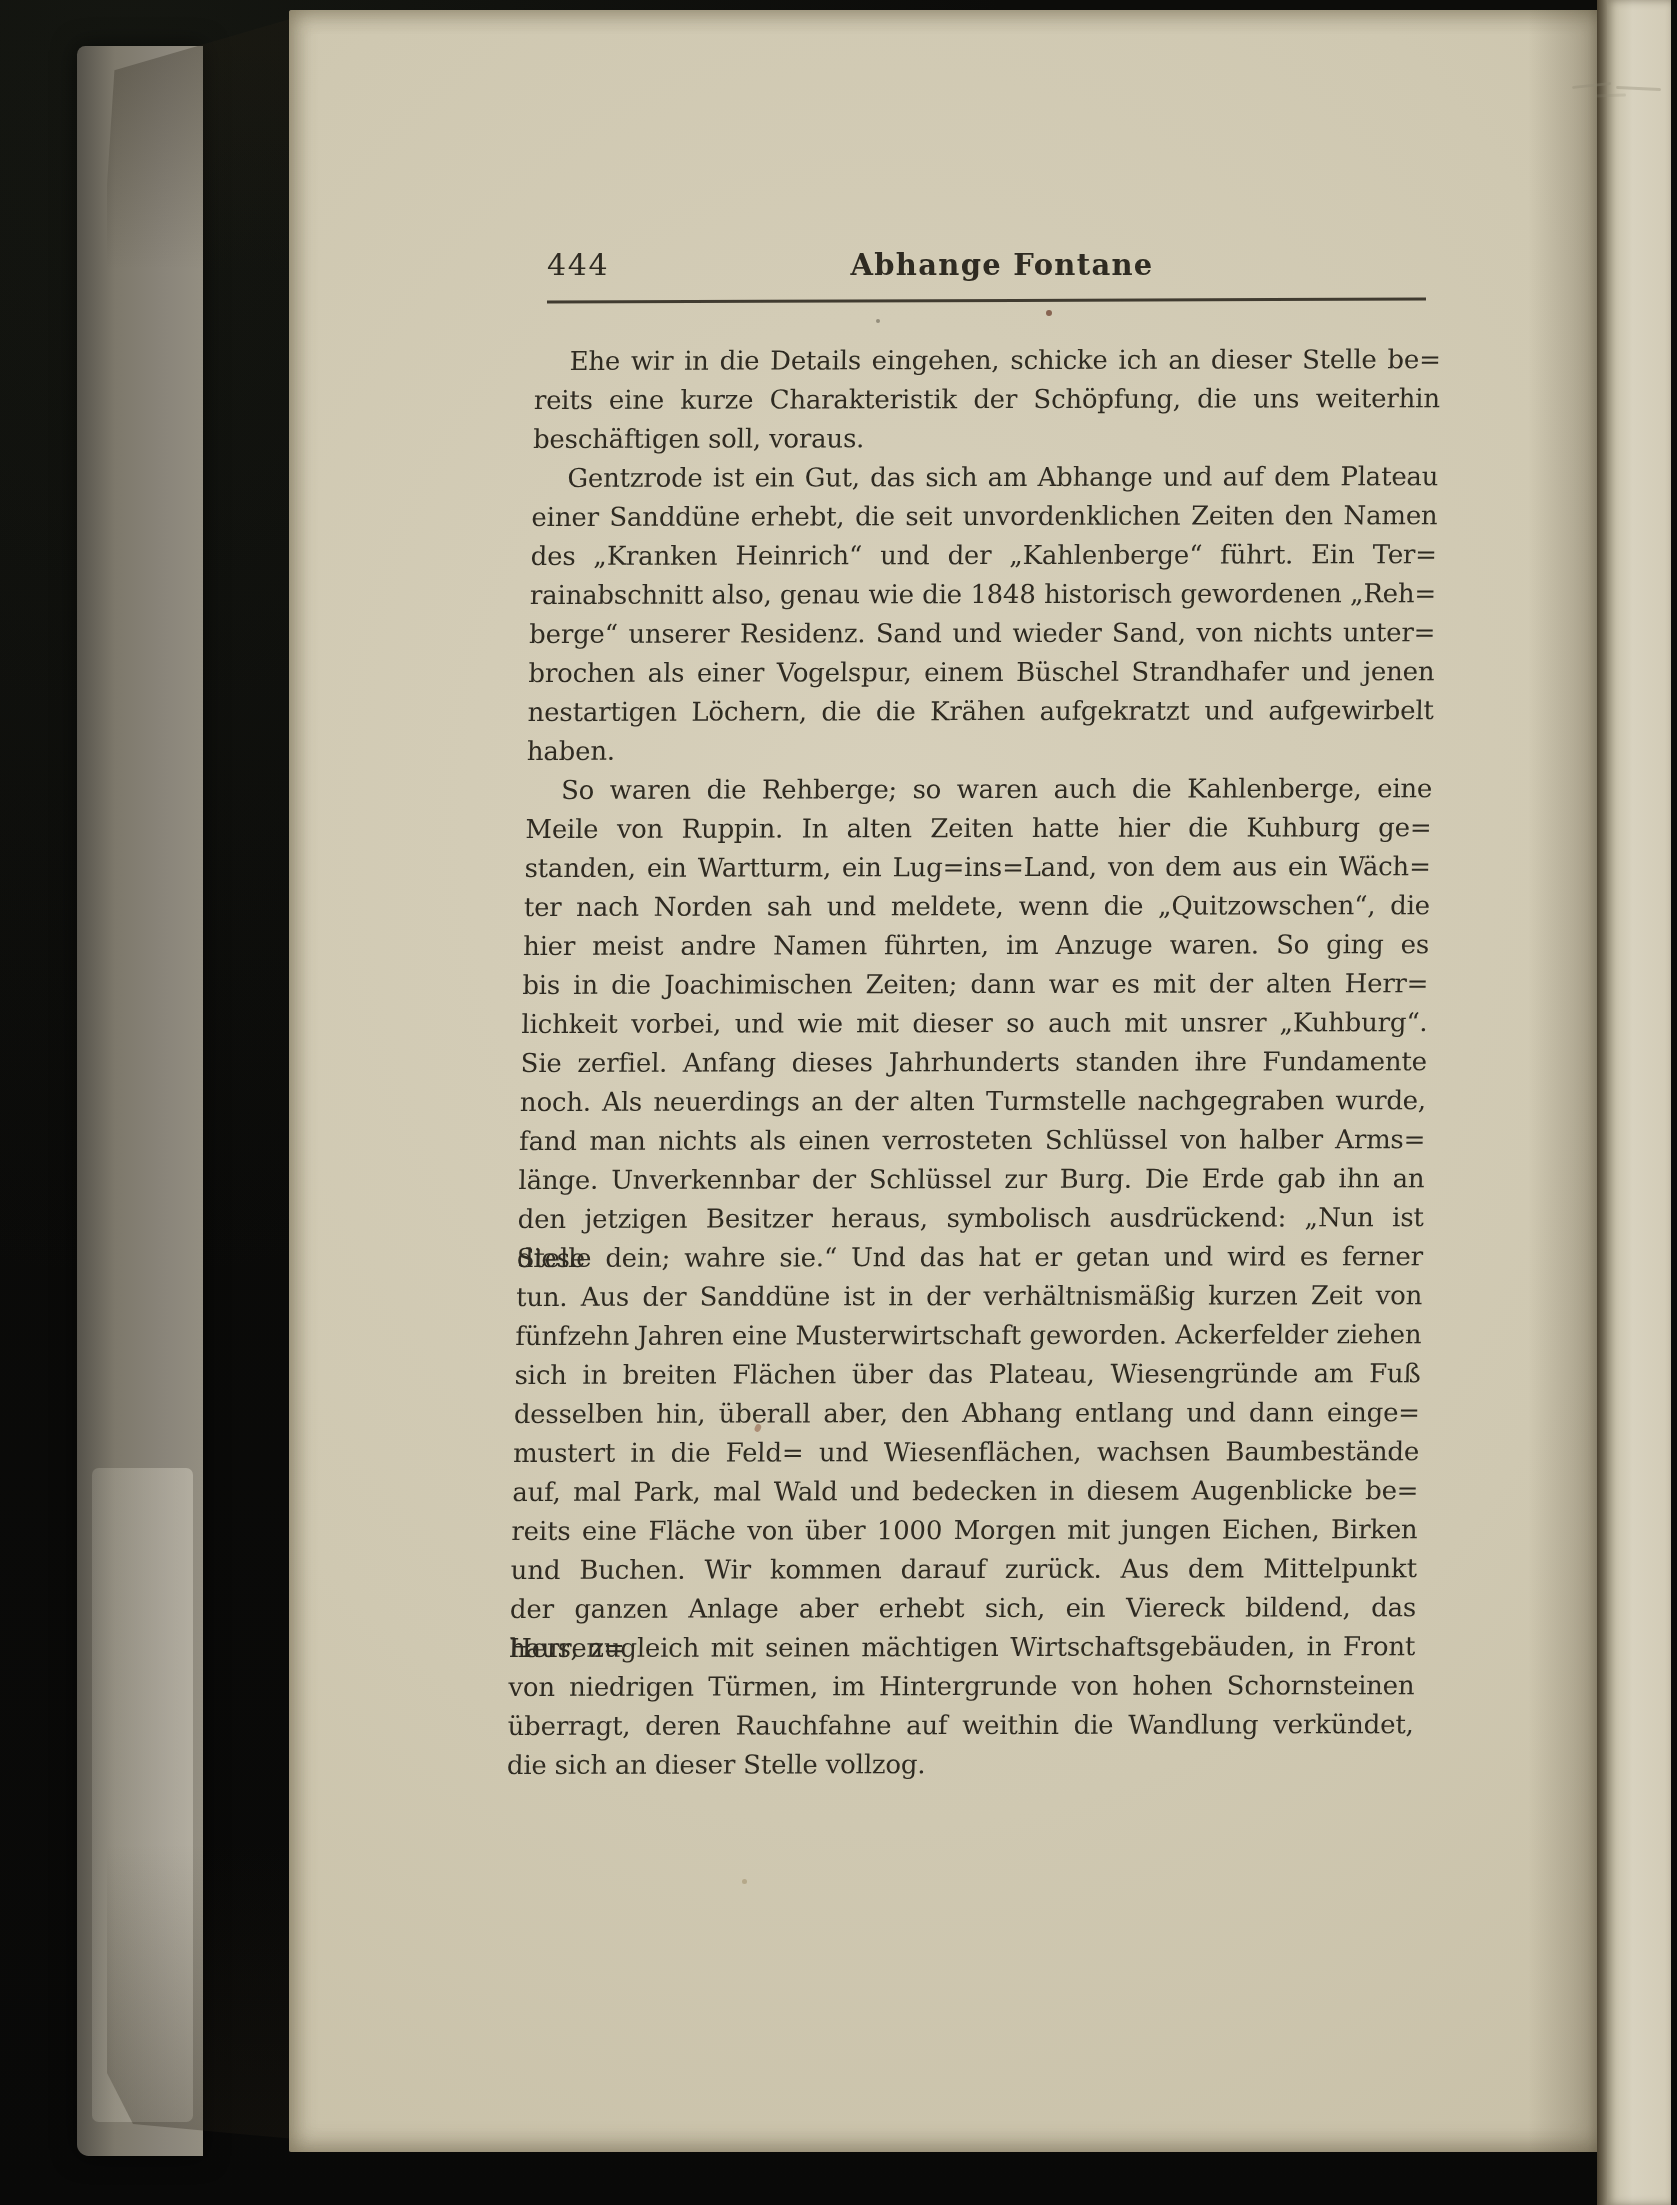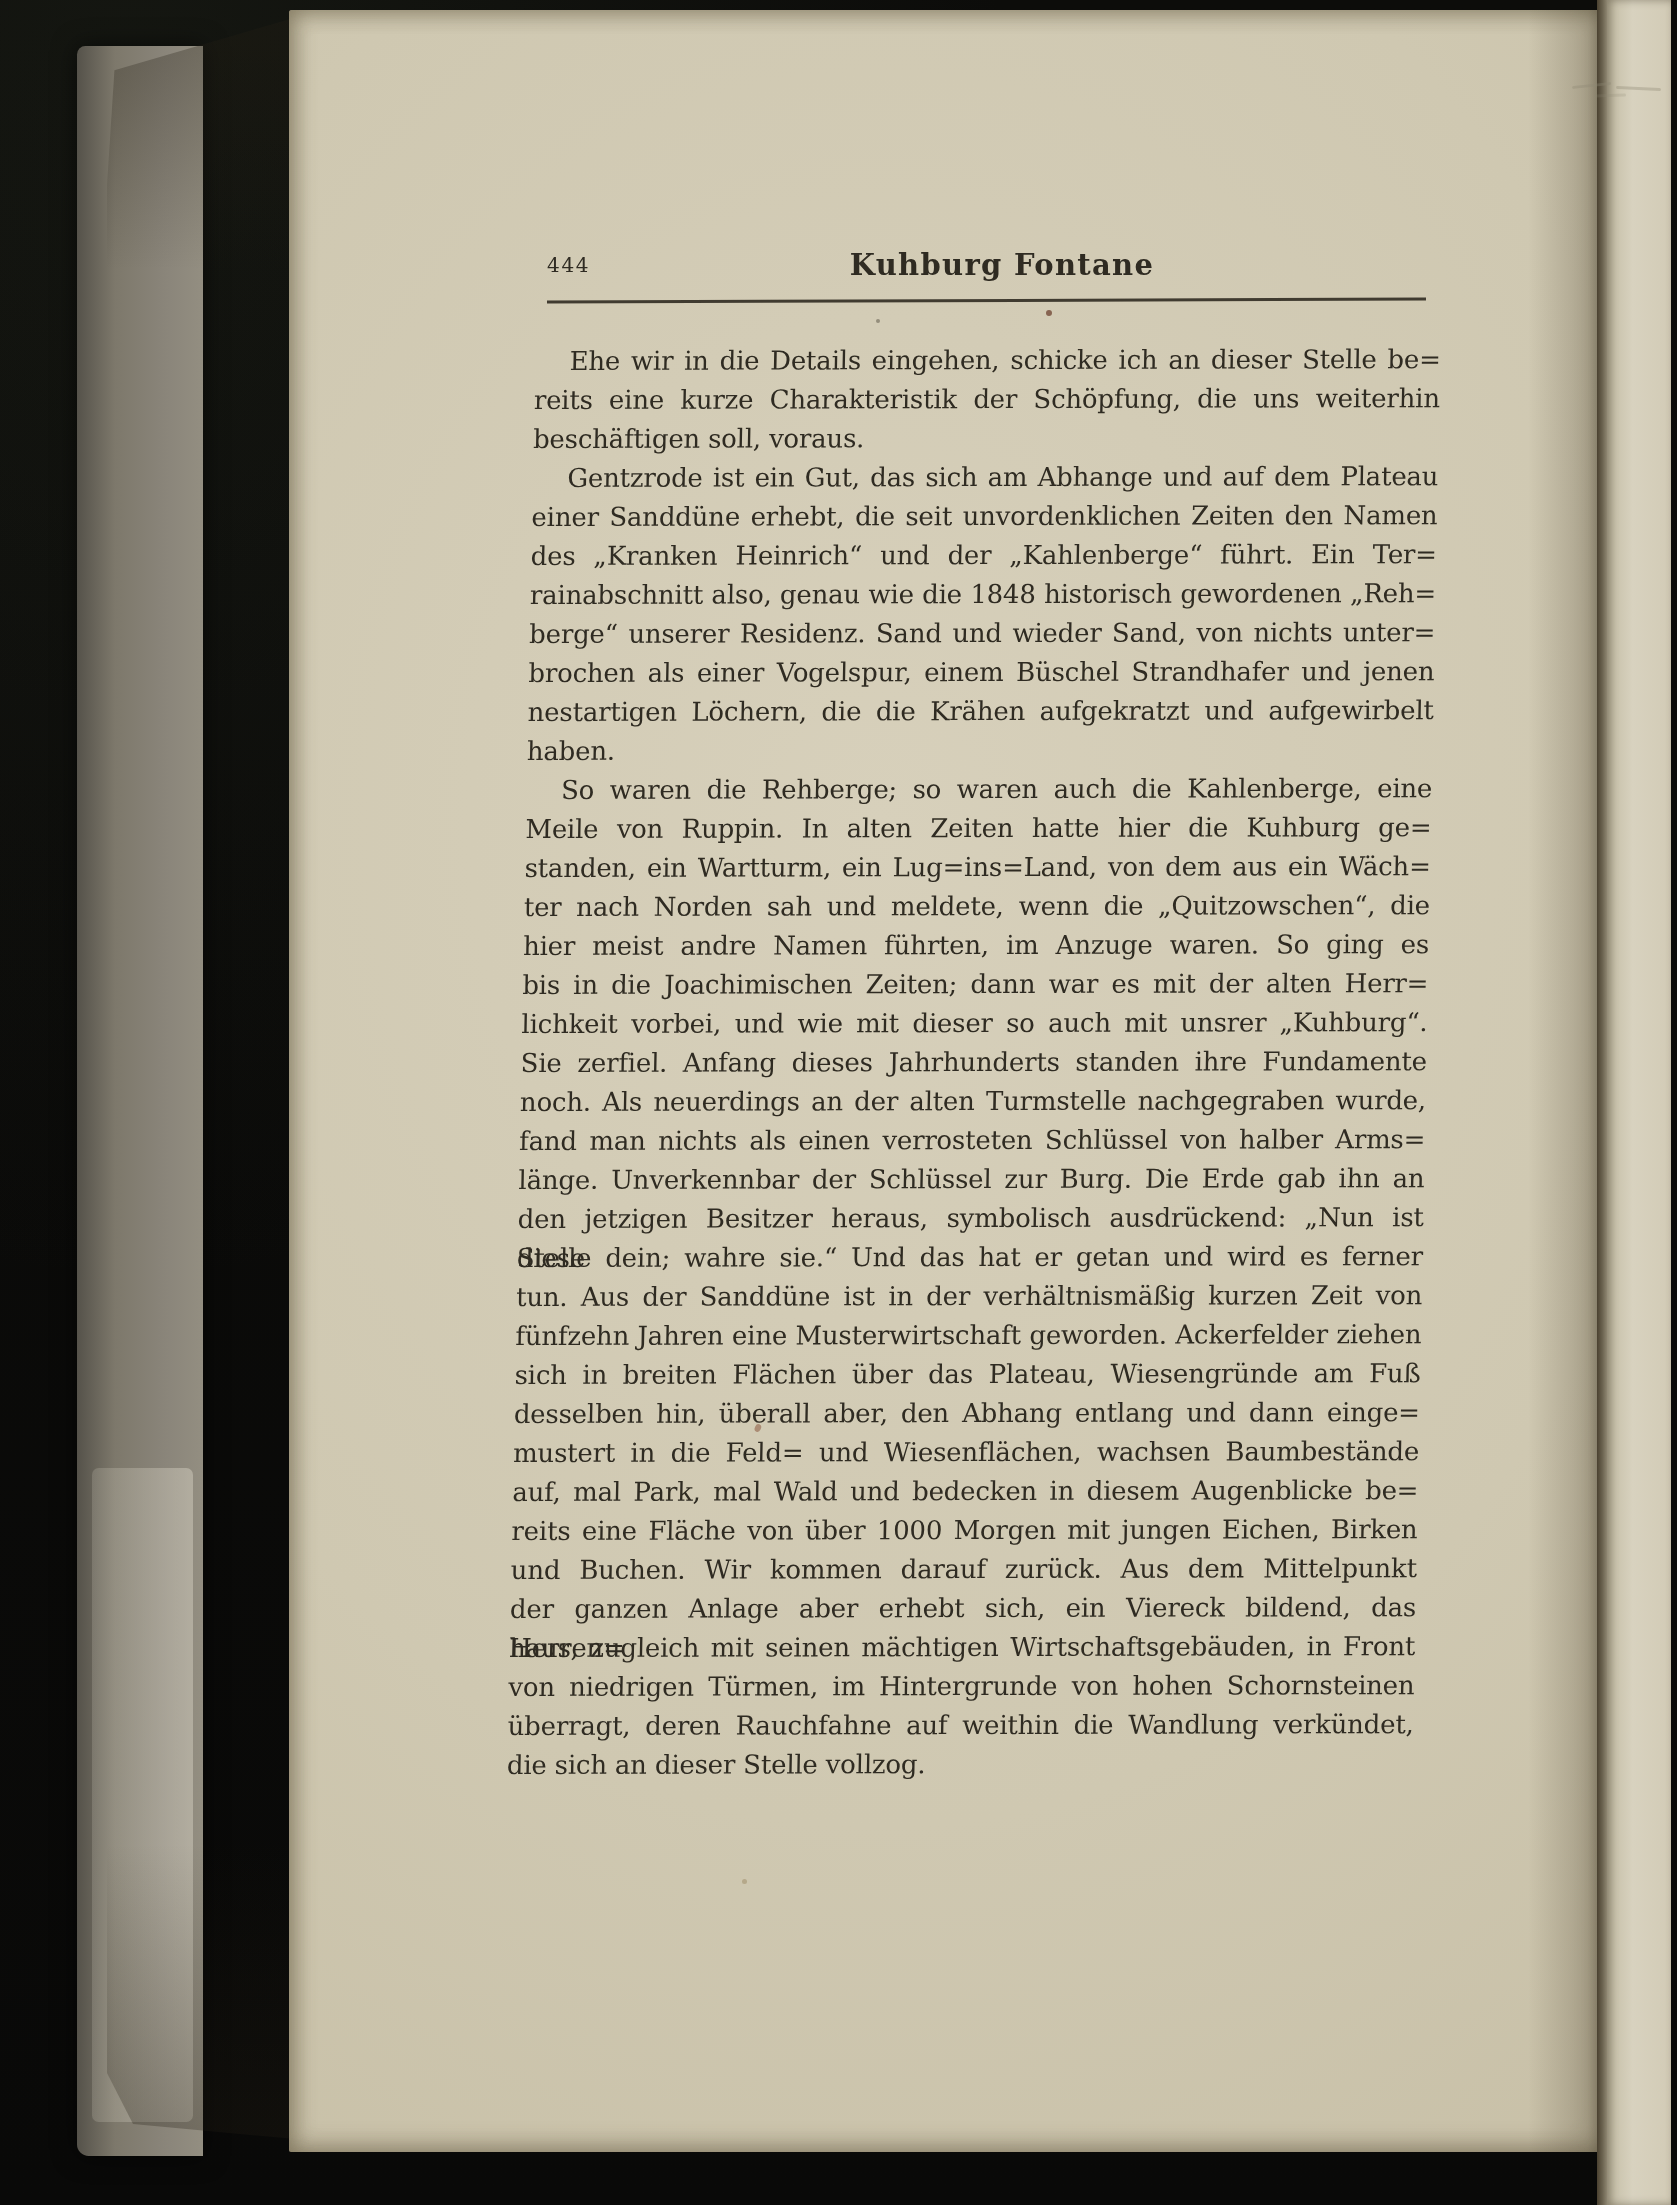--- a/index.html
+++ b/index.html
@@ -75,22 +75,22 @@
   
   .main-page .spine-shade {
     position: absolute; right: 0; top: 0;
     width: 75px; height: 100%;
     background: linear-gradient(90deg, rgba(0,0,0,0) 0%, rgba(75,65,45,0.28) 80%, rgba(55,48,32,0.40) 100%);
   }
 
   
   .page-number {
     position: absolute;
-    left: 258px; top: 243px;
-    font-size: 20px;
+    left: 258px; top: 237px;
+    font-size: 30px;
     color: var(--ink, #2f2b22);
     letter-spacing: 1.7px;
   }
   .running-title {
     position: absolute;
     left: 537px; top: 238px;
     width: 352px;
     text-align: center;
     font-size: 29px;
     font-weight: bold;
@@ -183,21 +183,21 @@
 
   <div class="page-stack">
     <div class="stack-shade"></div>
   </div>
 
   <div class="main-page">
     <div class="spine-shade"></div>
 
     <div class="page-number">444</div>
 
-    <div class="running-title">Kuhburg Fontane</div>
+    <div class="running-title">Abhange Fontane</div>
 
     <div class="header-rule"></div>
     <div class="rule-dot speck"></div>
 
     <div class="text-block">
         <div class="line first">Ehe wir in die Details eingehen, schicke ich an dieser Stelle be=</div>
         <div class="line">reits eine kurze Charakteristik der Schöpfung, die uns weiterhin</div>
         <div class="line last">beschäftigen soll, voraus.</div>
         <div class="line first">Gentzrode ist ein Gut, das sich am Abhange und auf dem Plateau</div>
         <div class="line">einer Sanddüne erhebt, die seit unvordenklichen Zeiten den Namen</div>

